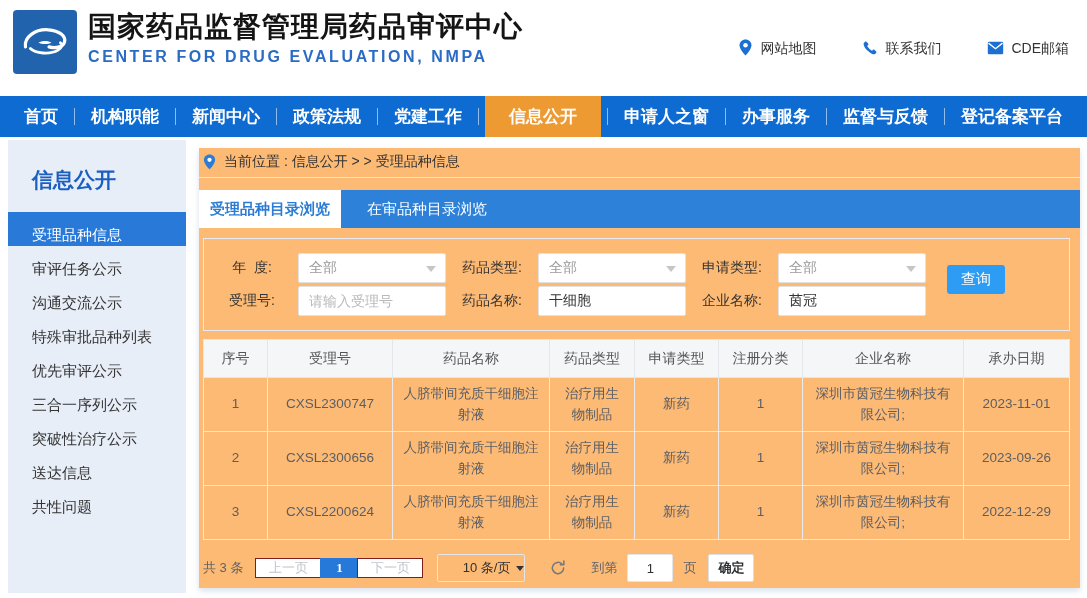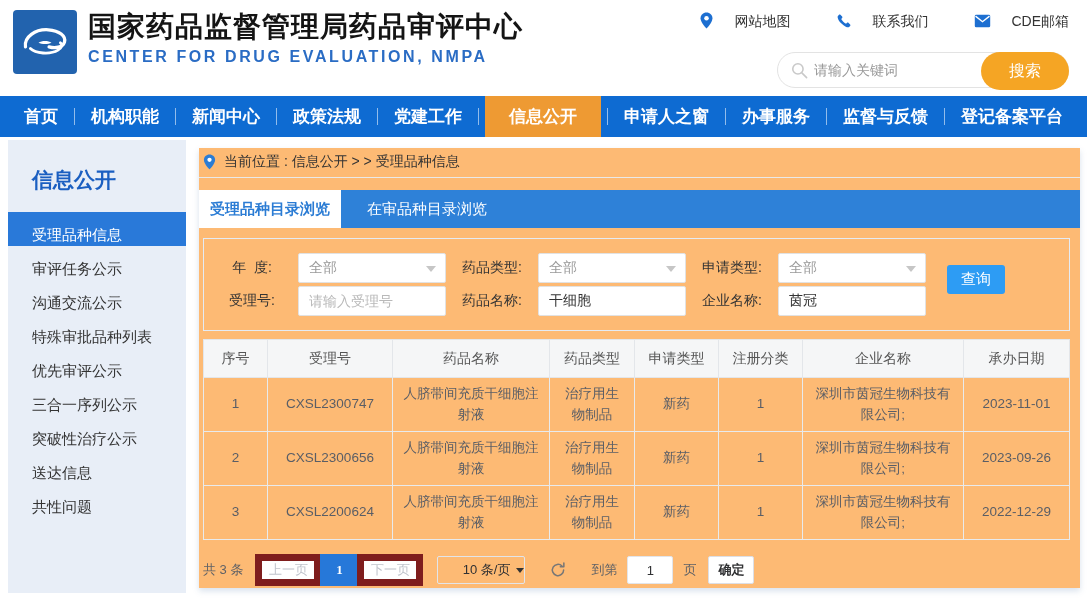--- a/index.html
+++ b/index.html
@@ -7,21 +7,21 @@
   body { font-family:"Liberation Sans","DejaVu Sans",sans-serif; }
   .page { position:relative; width:1087px; height:598px; overflow:hidden; background:#fff; }
 
   
   .header { position:absolute; top:0; left:0; width:1087px; height:96px; background:#fff; }
   .logo { position:absolute; left:13px; top:10px; width:64px; height:64px; background:#2263ae; border-radius:4px; display:flex; align-items:center; justify-content:center; cursor:pointer; }
   .title-block { position:absolute; left:88px; top:8px; }
   .site-title { font-size:28px; font-weight:bold; color:#141414; letter-spacing:1px; line-height:38px; }
   .site-subtitle { font-size:16px; font-weight:bold; color:#2a6cc4; letter-spacing:2.6px; margin-top:2px; }
   .quick-links { position:absolute; right:18px; top:12px; display:flex; gap:46px; align-items:center; }
-  .quick-link { display:flex; align-items:center; gap:20px; font-size:14px; color:#333; cursor:pointer; }
+  .quick-link { display:flex; align-items:center; gap:7px; font-size:14px; color:#333; cursor:pointer;margin-top:27px; }
   .search-bar { position:absolute; right:18px; top:52px; width:292px; height:36px; border:1px solid #e3e3e3; border-radius:18px; background:#fff; }
   .search-icon { position:absolute; left:12px; top:8px; }
   .search-input { position:absolute; left:36px; top:1px; width:170px; height:32px; border:none; outline:none; font-size:14px; color:#333; font-family:inherit; }
   .search-input::placeholder { color:#999; }
   .search-btn { position:absolute; right:-1px; top:-1px; width:88px; height:38px; background:#f5a524; color:#fff; border:none; border-radius:19px; font-size:16px; cursor:pointer; font-family:inherit; }
 
   
   .main-nav { position:absolute; top:96px; left:0; width:1087px; height:41px; background:#0e6bd2; display:flex; align-items:center; justify-content:space-between; padding:0 14px; }
   .nav-item { color:#fff; font-size:17px; font-weight:bold; text-decoration:none; line-height:41px; padding:0 10px; cursor:pointer; white-space:nowrap; }
   .nav-item.active { background:#ee9a33; padding:0 24px; }
@@ -55,21 +55,21 @@
   .data-table { margin:8px 10px 0 4px; border-collapse:collapse; width:866px; table-layout:fixed; }
   .data-table th { background:#f5f6f7; border:1px solid #e3e6ea; height:38px; font-size:14px; font-weight:normal; color:#555; }
   .data-table td { border:1px solid #e8eaec; height:54px; font-size:13.5px; color:#5a5e66; text-align:center; padding:4px 10px; line-height:1.55; }
   .data-table th:nth-child(1){width:64px;} .data-table th:nth-child(2){width:125px;}
   .data-table th:nth-child(3){width:157px;} .data-table th:nth-child(4){width:85px;}
   .data-table th:nth-child(5){width:84px;}  .data-table th:nth-child(6){width:84px;}
   .data-table th:nth-child(7){width:161px;} .data-table th:nth-child(8){width:106px;}
 
   .pagination { display:flex; align-items:center; margin-top:14px; padding-left:4px; font-size:13px; color:#606266; }
   .pager { display:flex; margin-left:12px; }
-  .pg { height:32px; background:#fff; border:7px solid #7f1d1d; font-size:13px; color:#c0c4cc; cursor:pointer; font-family:Liberation Serif, serif; }
+  .pg { height:20px; background:#fff; border:1px solid #7f1d1d; font-size:13px; color:#c0c4cc; cursor:pointer; font-family:Liberation Serif, serif; }
   .pg.prev,.pg.next { width:66px; }
   .pg.next { margin-left:-1px; }
   .pg.num { width:38px; margin-left:-1px; }
   .pg.num.active { background:#2678d9; border-color:#2678d9; color:#fff; font-weight:bold; }
   .page-size { margin-left:14px; width:88px; height:28px; border:1px solid #e2e5ea; border-radius:2px; display:flex; align-items:center; justify-content:flex-end; gap:6px; font-size:13px; color:#303133; cursor:pointer; }
   .caret-dark { width:0; height:0; border-left:4px solid transparent; border-right:4px solid transparent; border-top:5px solid #333; }
   .refresh { margin-left:24px; cursor:pointer; display:flex; align-items:center; }
   .goto-label { margin-left:24px; }
   .goto-input { width:46px; height:28px; border:1px solid #e2e5ea; border-radius:2px; margin:0 10px; text-align:center; font-size:13px; color:#303133; outline:none; font-family:inherit; }
   .confirm { margin-left:12px; width:46px; height:28px; background:#fff; border:1px solid #dcdfe6; border-radius:2px; font-size:13px; color:#303133; font-weight:bold; cursor:pointer; font-family:inherit; }
@@ -106,30 +106,20 @@
           <span>联系我们</span>
         </div>
         <div class="quick-link">
           <span><svg width="17" height="14" viewBox="0 0 24 20">
               <rect x="1" y="1" width="22" height="18" rx="2" fill="#1d6fd1"></rect>
               <path d="M2 3 L12 11 L22 3" fill="none" stroke="#fff" stroke-width="2"></path>
             </svg></span>
           <span>CDE邮箱</span>
         </div>
       </div>
-    <div class="search-bar">
-      <span class="search-icon">
-        <svg width="19" height="19" viewBox="0 0 24 24">
-            <circle cx="10" cy="10" r="6.5" fill="none" stroke="#c9c9c9" stroke-width="2"></circle>
-            <line x1="15" y1="15" x2="21" y2="21" stroke="#c9c9c9" stroke-width="2" stroke-linecap="round"></line>
-          </svg>
-      </span>
-      <input class="search-input" placeholder="请输入关键词" style="">
-      <button class="search-btn">搜索</button>
-    </div>
   </header>
 
   <nav class="main-nav">
       <a class="nav-item">首页</a>
       <span class="nav-sep"></span>
       <a class="nav-item">机构职能</a>
       <span class="nav-sep"></span>
       <a class="nav-item">新闻中心</a>
       <span class="nav-sep"></span>
       <a class="nav-item">政策法规</a>

